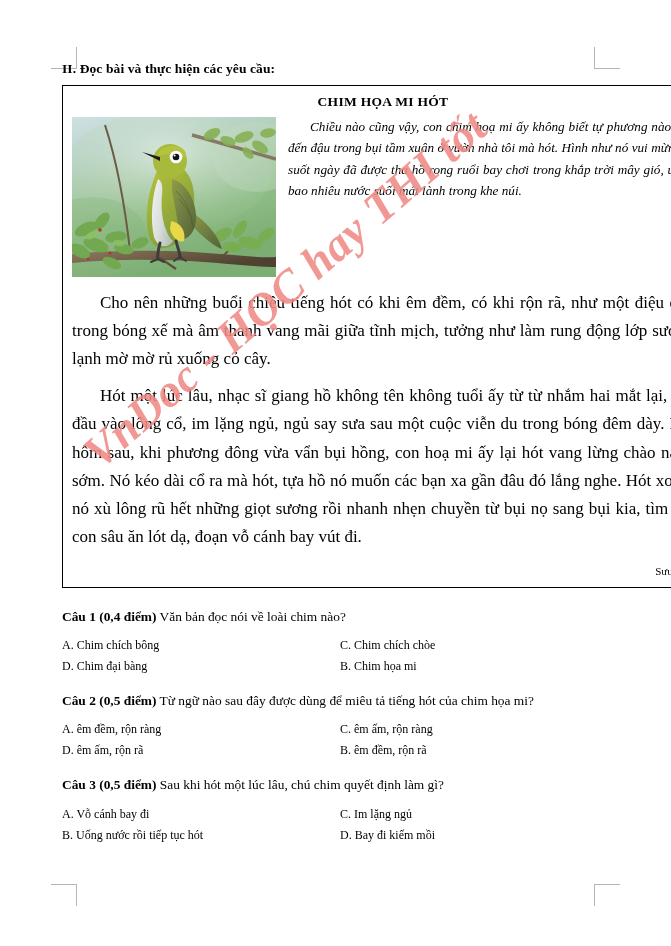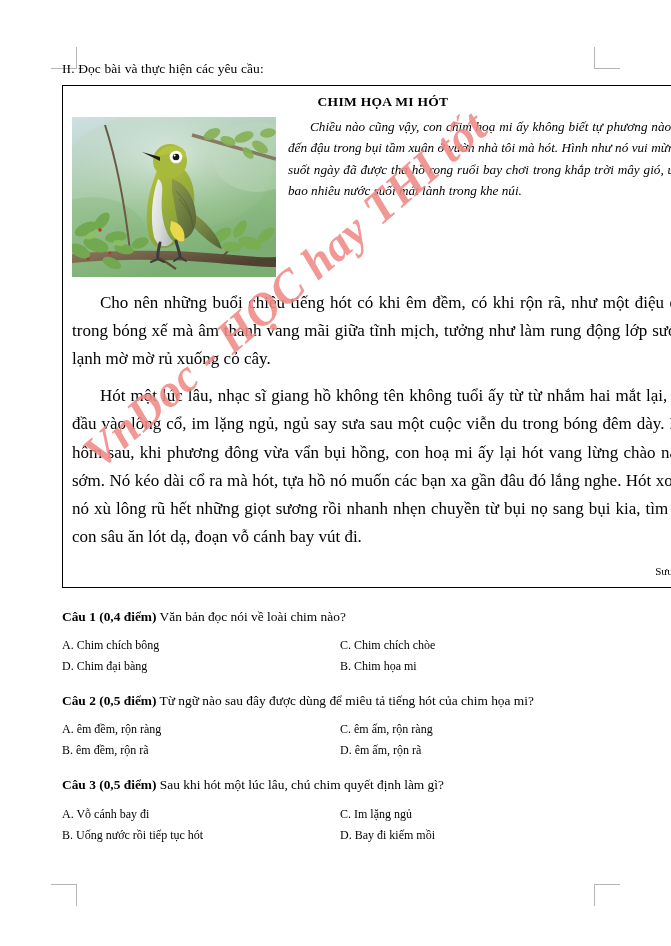--- a/index.html
+++ b/index.html
@@ -56,21 +56,21 @@
 
   
   .page {
     position: absolute;
     left: 62px;
     top: 60px;
     width: 547px;
   }
 
   .section-heading {
-    font-weight: normal;
+    font-weight: bold;
     font-size: 13.5px;
     line-height: 1.3;
     margin: 0 0 7px 0;
     letter-spacing: 0.1px;
   }
 
   
   .passage-box {
     border: 1px solid #000000;
     padding: 7px 11px 9px 9px;
@@ -340,22 +340,22 @@
       </div>
     </div>
 
     <div class="question-block">
       <p class="question-prompt">
         <span class="question-label">Câu 2 (0,5 điểm)</span><span> Từ ngữ nào sau đây được dùng để miêu tả tiếng hót của chim họa mi?</span>
       </p>
       <div class="options-grid">
         <div class="option">A. êm đềm, rộn ràng</div>
         <div class="option">C. êm ấm, rộn ràng</div>
+        <div class="option">D. êm ấm, rộn rã</div>
         <div class="option">B. êm đềm, rộn rã</div>
-        <div class="option">D. êm ấm, rộn rã</div>
       </div>
     </div>
 
     <div class="question-block">
       <p class="question-prompt">
         <span class="question-label">Câu 3 (0,5 điểm)</span><span> Sau khi hót một lúc lâu, chú chim  quyết định làm gì?</span>
       </p>
       <div class="options-grid">
         <div class="option">A. Vỗ cánh bay đi</div>
         <div class="option">C. Im lặng ngủ</div>

